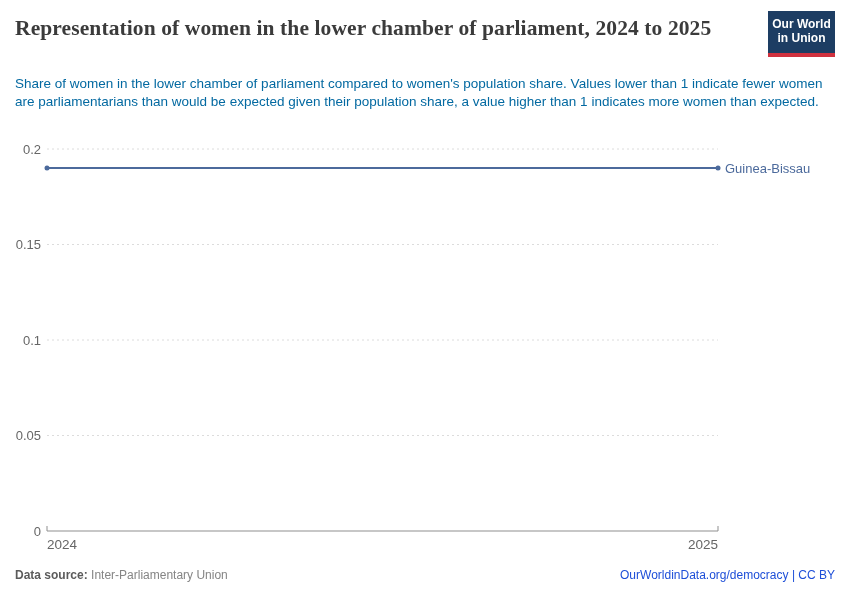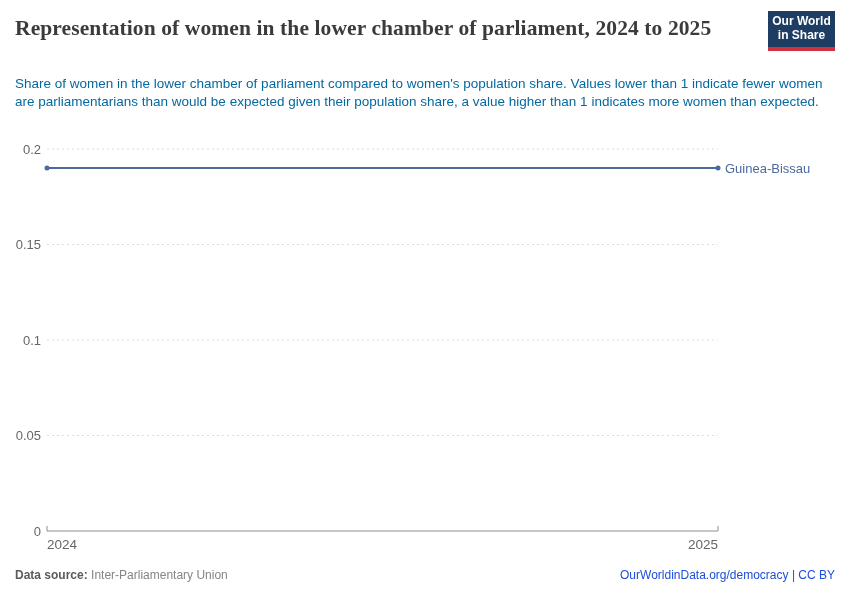--- a/index.html
+++ b/index.html
@@ -31,21 +31,21 @@
     width: 810px;
     font-size: 13.5px;
     line-height: 1.33;
     color: #0369a1;
   }
   .owid-logo {
     position: absolute;
     top: 11px;
     right: 15px;
     width: 67px;
-    height: 40px;
+    height: 46px;
     display: flex;
     flex-direction: column;
     text-decoration: none;
     cursor: pointer;
   }
   .owid-logo .logo-box {
     flex: 1;
     display: flex;
     flex-direction: column;
     align-items: center;
@@ -82,21 +82,21 @@
 
 <div class="page">
 
   <h1 class="chart-title">Representation of women in the lower chamber of parliament, 2024 to 2025</h1>
 
   <p class="chart-subtitle">Share of women in the lower chamber of parliament compared to women's population share. Values lower than 1 indicate fewer women are parliamentarians than would be expected given their population share, a value higher than 1 indicates more women than expected.</p>
 
   <a class="owid-logo">
     <span class="logo-box" style="background: rgb(29, 61, 99);">
       <span>Our World</span>
-      <span>in Share</span>
+      <span>in Union</span>
     </span>
     <span class="logo-bar" style="background: rgb(208, 49, 63);"></span>
   </a>
 
   <svg id="chart-svg" class="chart-area" viewBox="0 0 850 420" width="850" height="420">
       <text x="41" y="395.5" text-anchor="end" font-size="13" fill="#666666" font-family="Liberation Sans, sans-serif">0</text>
       <line x1="47" y1="295.5" x2="718" y2="295.5" stroke="#dcdcdc" stroke-width="1" stroke-dasharray="2,3"></line>
       <text x="41" y="300" text-anchor="end" font-size="13" fill="#666666" font-family="Liberation Sans, sans-serif">0.05</text>
       <line x1="47" y1="200" x2="718" y2="200" stroke="#dcdcdc" stroke-width="1" stroke-dasharray="2,3"></line>
       <text x="41" y="204.5" text-anchor="end" font-size="13" fill="#666666" font-family="Liberation Sans, sans-serif">0.1</text>

